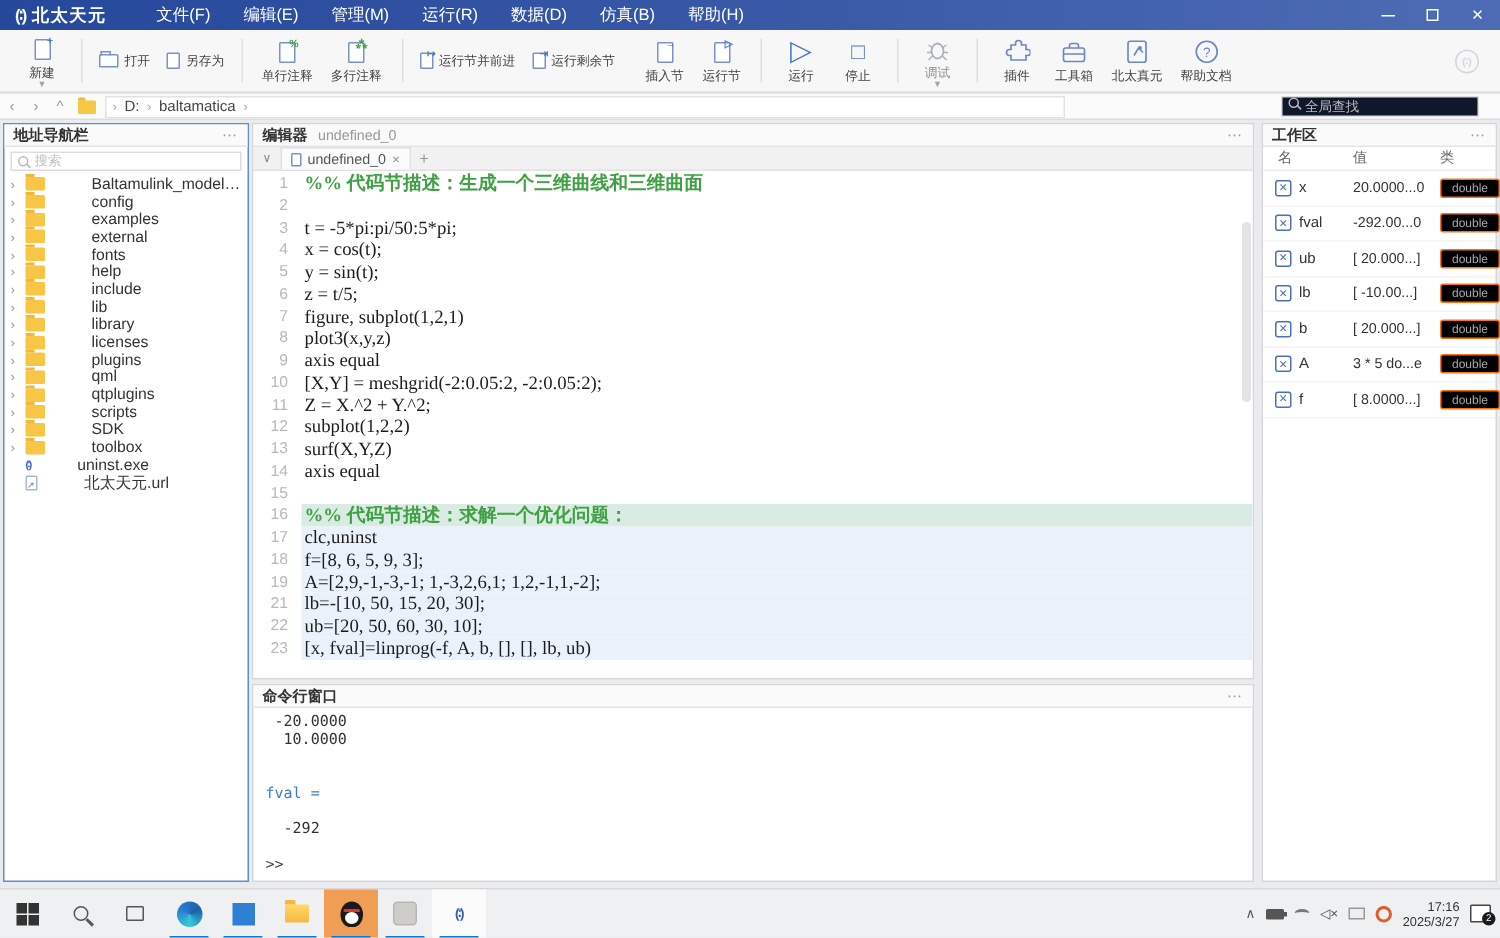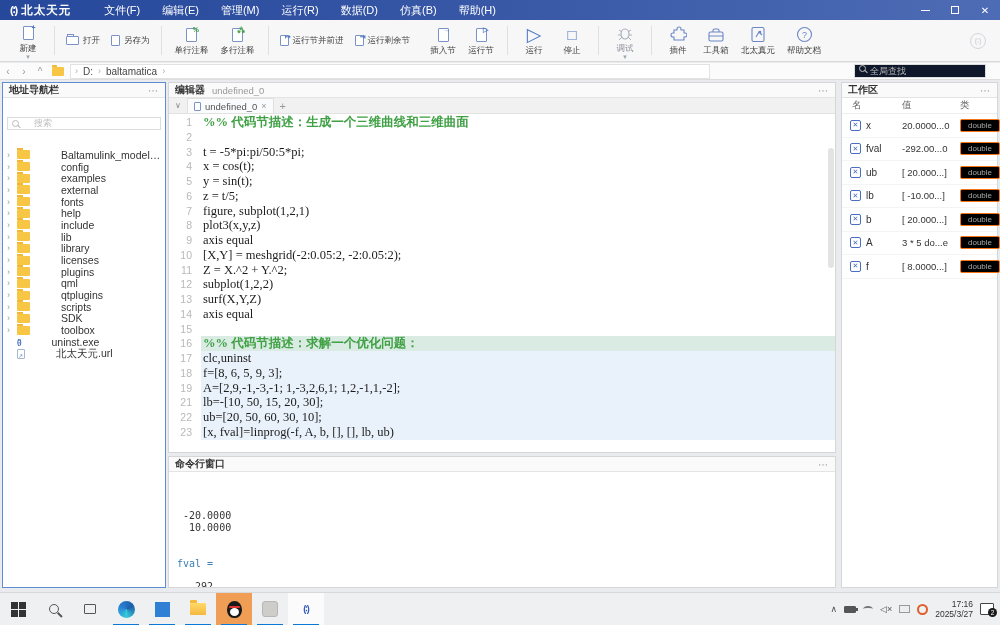--- a/index.html
+++ b/index.html
@@ -50,21 +50,21 @@
   .mag:after { content:""; position:absolute; width:4px; height:1px; background:#bbb; transform:rotate(45deg); right:-3px; bottom:-1px; }
 
   
   .panel { position:absolute; background:#fff; border:1px solid #d2d2d2; }
   .phead { height:15px; display:flex; align-items:center; padding:0 6px; font-size:10px; color:#333; background:#fafafa; border-bottom:1px solid #e4e4e4; }
   .phead b { font-weight:bold; }
   .dots { margin-left:auto; color:#999; font-size:10px; letter-spacing:1px; }
 
   
   #navpanel { left:2px; top:82px; width:164px; height:506px; border:1px solid #5d8ed2; }
-  #nav-search { margin:19px 4px; height:13px; border:1px solid #ddd; display:flex; align-items:center; font-size:9px; color:#c0c0c0; padding:0 4px; gap:15px; }
+  #nav-search { margin:3px 4px; height:13px; border:1px solid #ddd; display:flex; align-items:center; font-size:9px; color:#c0c0c0; padding:0 4px; gap:4px; }
   .tree-row { display:flex; align-items:center; height:11.7px; font-size:10.5px; color:#333; padding-left:4px; gap:3px; white-space:nowrap; }
   .tw { color:#999; font-size:9px; width:7px; flex:0 0 auto; }
   .fold { width:13px; height:9px; background:#f7c644; border-radius:1px; position:relative; flex:0 0 auto; }
   .fold:before { content:""; position:absolute; top:-2px; left:0; width:6px; height:2px; background:#f0b83a; }
   .tree-label { overflow:hidden; text-overflow:ellipsis;margin-left:28px; }
   .fileic { flex:0 0 auto; margin-left:10px; }
   .fileic.app { color:#3a63c0; font-weight:bold; font-size:7px; letter-spacing:-1px; }
   .fileic.shortcut { width:8px; height:10px; background:#fff; border:1px solid #a9b6cf; border-radius:1px; position:relative; }
   .fileic.shortcut:after { content:"↗"; position:absolute; font-size:6px; color:#4a78c8; left:0; bottom:-1px; }
 
@@ -80,21 +80,21 @@
   .code-row { display:flex; height:14.75px; line-height:14.75px; font-family:"Liberation Serif","DejaVu Serif",serif; font-size:12.5px; color:#1c1c1c; }
   .gutter { width:32px; flex:0 0 auto; text-align:right; padding-right:9px; color:#b8b8b8; font-size:10.5px; font-family:"Liberation Sans",sans-serif; }
   .code-text { flex:1; white-space:pre; padding-left:2px; }
   .comment { color:#3fa044; font-weight:bold; }
   .hl-title { background:#d9ebe2; }
   .hl-sec { background:#e9f2fa; }
   #ed-scroll { position:absolute; right:1px; top:33px; width:6px; height:120px; background:#e3e3e3; border-radius:3px; }
 
   
   #cmdpanel { left:168px; top:456px; width:668px; height:132px; border:1px solid #d6d6d6; }
-  #cmd-body { position:absolute; top:16px; left:0; right:0; bottom:0; padding:3px 0 0 8px; overflow:hidden;margin-top:34px; }
+  #cmd-body { position:absolute; top:16px; left:0; right:0; bottom:0; padding:3px 0 0 8px; overflow:hidden; }
   .cmd-line { font-family:"DejaVu Sans Mono","Liberation Mono",monospace; font-size:10px; height:11.9px; line-height:11.9px; white-space:pre; color:#333; }
   .cmd-line.var { color:#3b7fb5; }
   .cmd-line.prompt { color:#444; }
 
   
   #wspanel { left:841px; top:82px; width:157px; height:506px; border:1px solid #d6d6d6; }
   #ws-cols { display:flex; height:16px; align-items:center; font-size:9.5px; color:#666; border-bottom:1px solid #eee; padding-left:10px; }
   #ws-cols span:nth-child(1){ width:50px; } #ws-cols span:nth-child(2){ width:58px; } 
   .ws-row { display:flex; align-items:center; height:23.5px; padding-left:8px; font-size:10px; color:#333; border-bottom:1px solid #f4f4f4; }
   .ws-ic { width:11px; height:11px; border:1px solid #4a6fc0; border-radius:2px; color:#4a6fc0; font-size:7px; display:flex; align-items:center; justify-content:center; flex:0 0 auto; margin-right:5px; }

